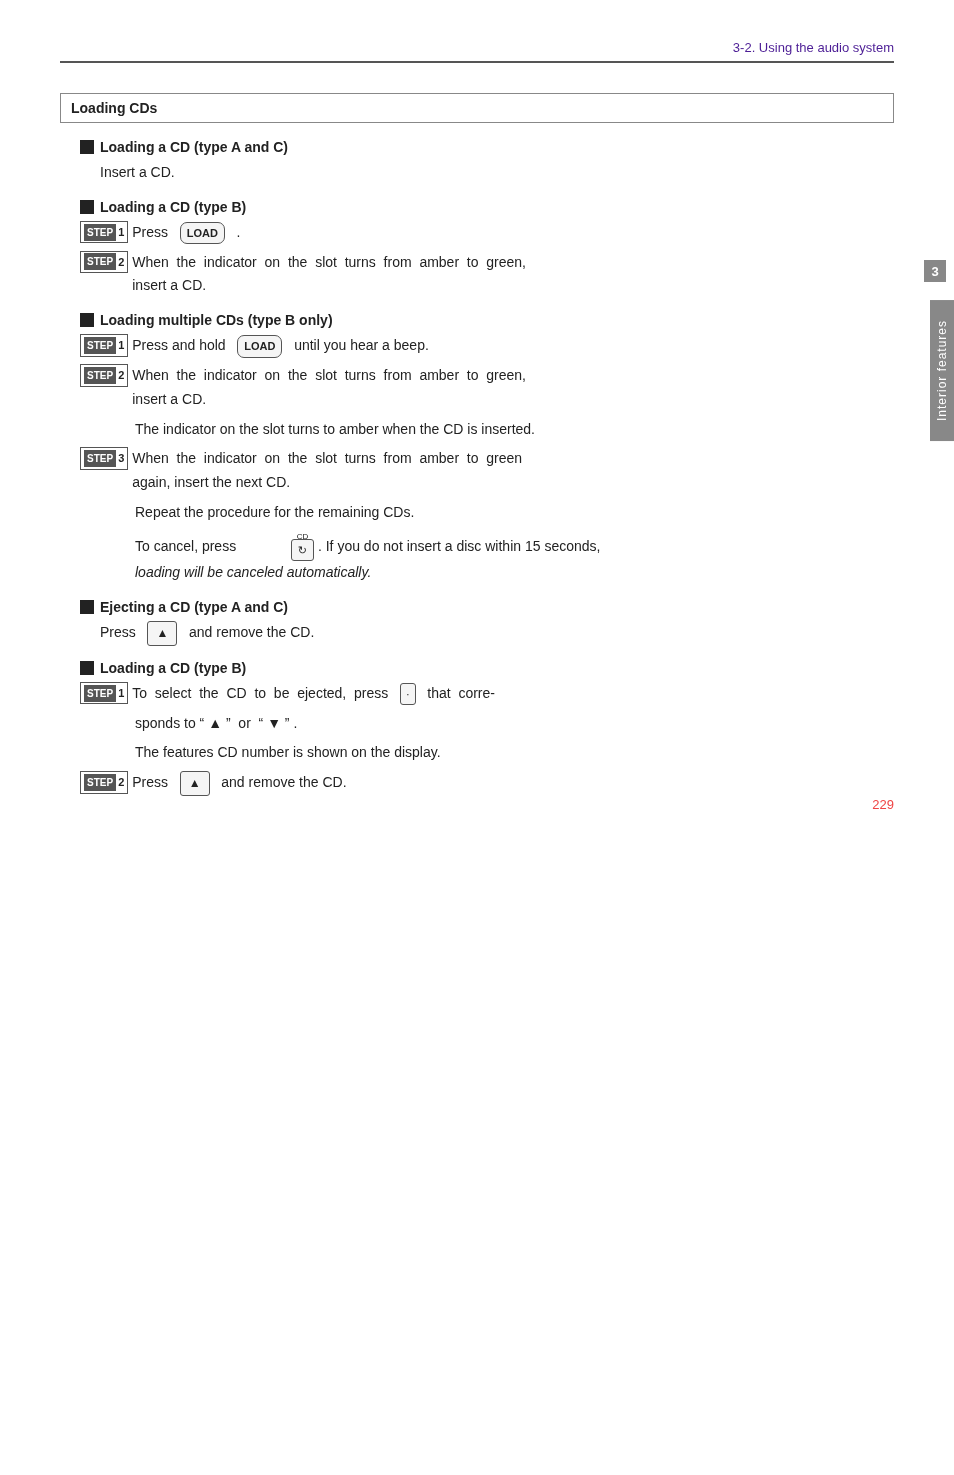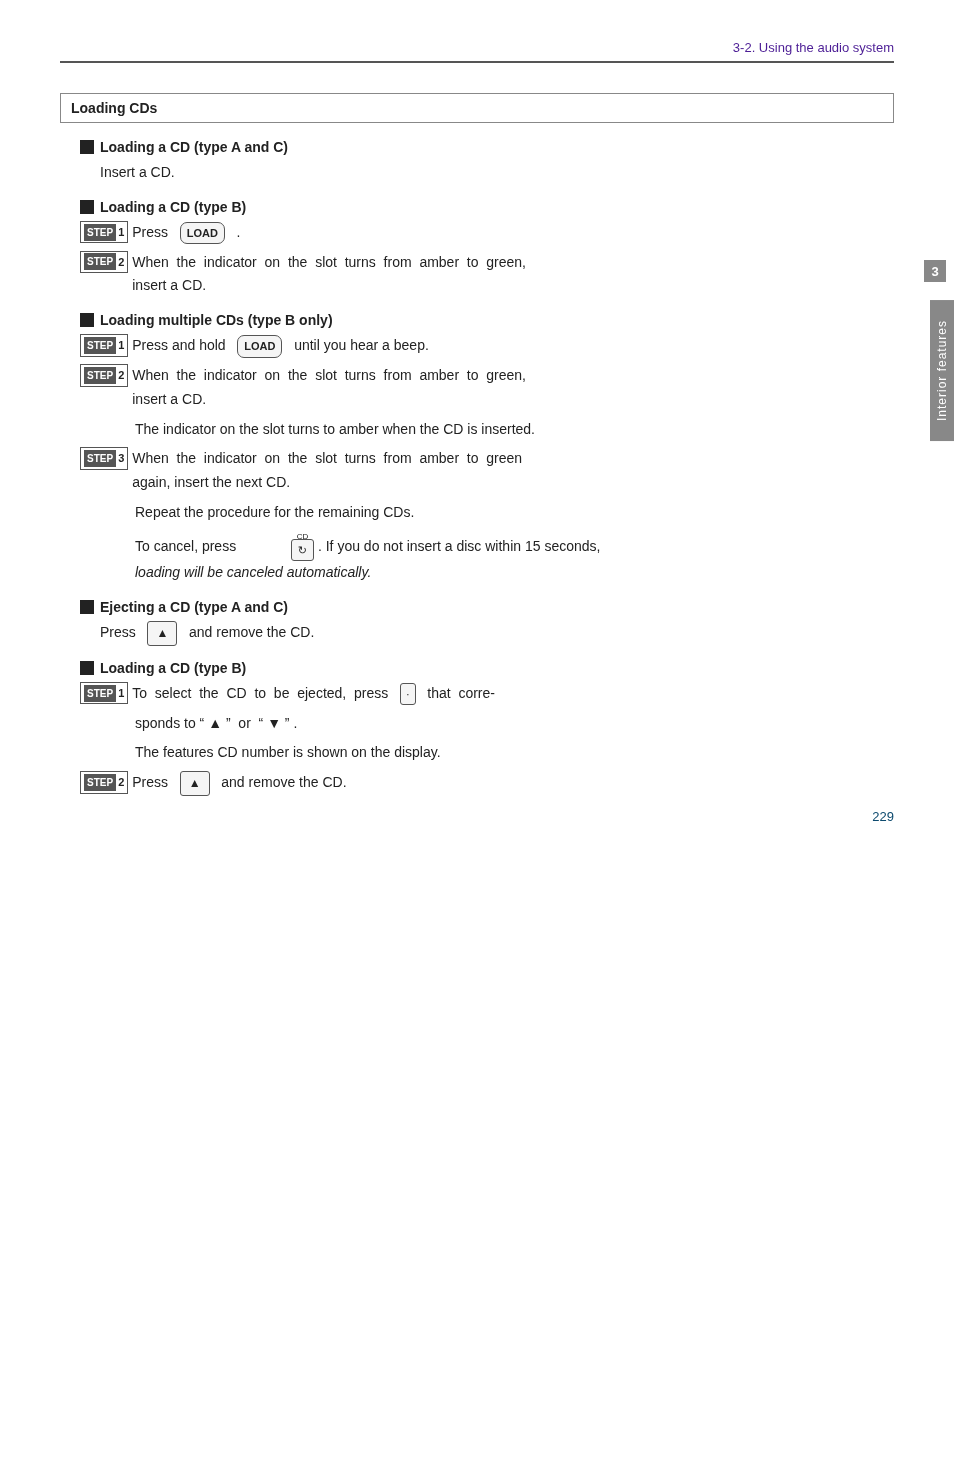--- a/index.html
+++ b/index.html
@@ -214,24 +214,24 @@
 
     .note-indent {
       margin-left: 55px;
       line-height: 1.7;
       margin-top: 6px;
       margin-bottom: 6px;
     }
 
     .page-number {
       position: absolute;
-      bottom: 18px;
+      bottom: 30px;
       right: 60px;
       font-size: 13px;
-      color: #0c4a6e;
+      color: #ef4444;
     }
 
     .subsection-block {
       margin-left: 20px;
     }
 
   </style>
 </head>
 <body>
 

